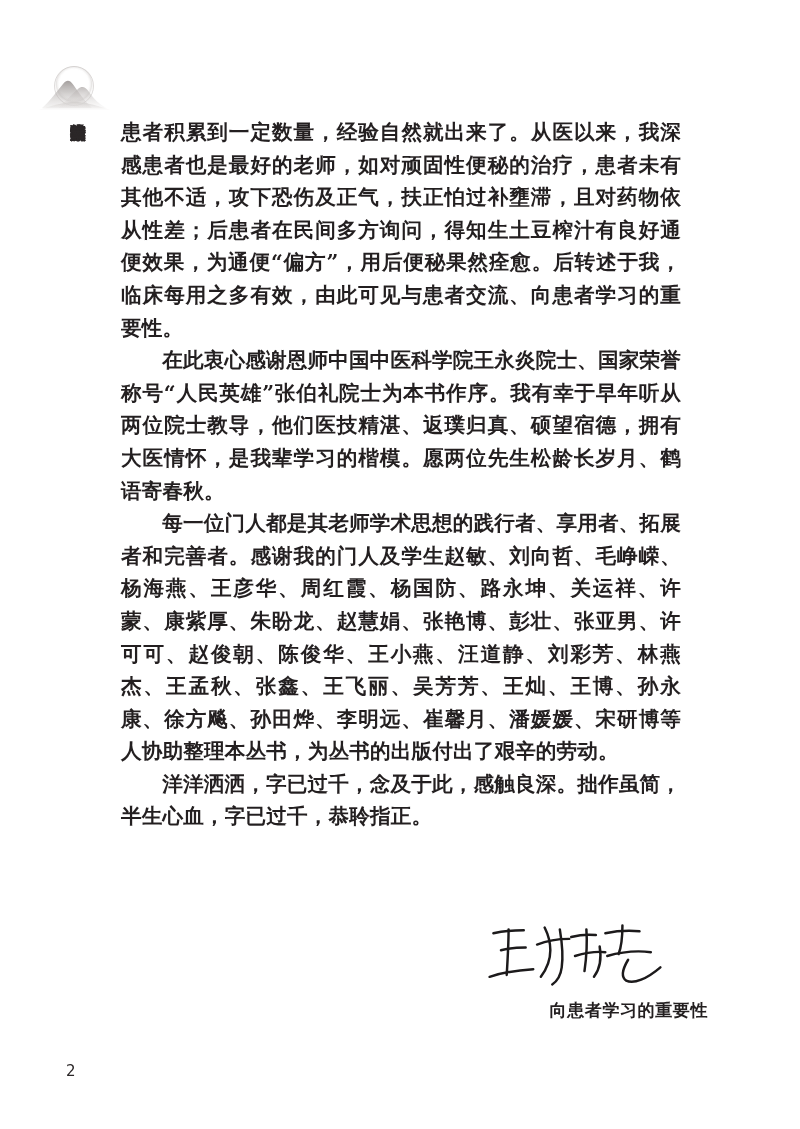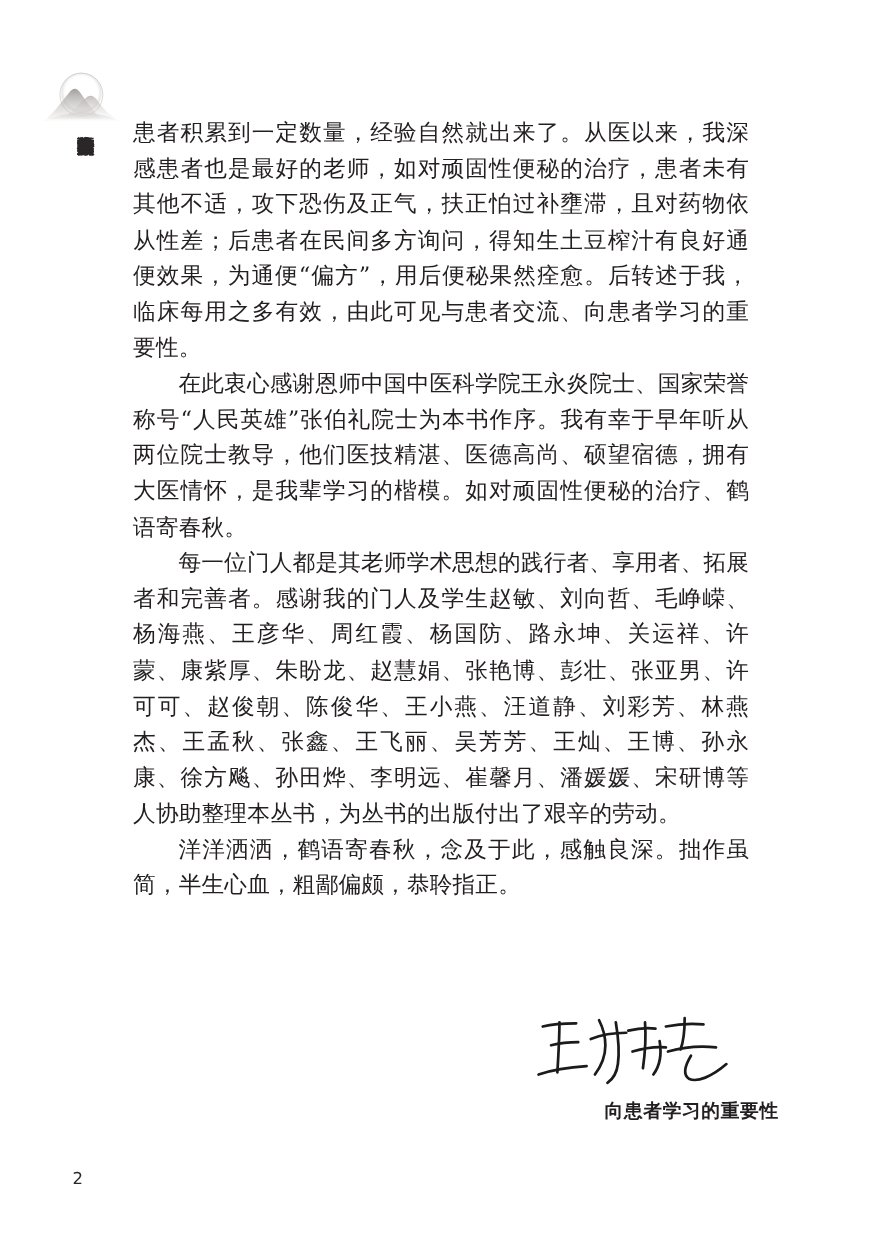--- a/index.html
+++ b/index.html
@@ -48,22 +48,23 @@
     white-space: nowrap;
     font-family: "DejaVu Serif", "Liberation Serif", serif;
     font-weight: 600;
     -webkit-font-smoothing: antialiased;
   }
 
   
   .text-column {
     position: absolute;
     left: 121px;
-    top: 104px;
+    top: 116px;
     width: 560px;
+    font-weight: bold;
   }
 
   .para {
     margin: 0;
     font-size: 20.6px;
     line-height: 32.6px;
     text-align: justify;
     text-align-last: left;
     text-justify: inter-ideograph;
     letter-spacing: 0.15px;
@@ -142,23 +143,23 @@
       <path d="M10 92 C30 74 40 58 52 44 C60 34 66 36 73 46 C82 59 92 74 110 92 Z" fill="url(#gRidge)"></path>
       <path d="M44 92 C58 78 70 64 82 54 C90 47 97 50 104 60 C114 74 124 84 138 92 Z" fill="url(#gRidge2)"></path>
       <path d="M2 96 C40 84 60 80 74 80 C92 80 116 85 146 96 Z" fill="url(#gFade)"></path>
     </svg>
   </div>
 
   <div class="running-title">虫类药治疗脑病古今临证经验集萃</div>
 
   <div class="text-column">
     <p class="para">患者积累到一定数量，经验自然就出来了。从医以来，我深感患者也是最好的老师，如对顽固性便秘的治疗，患者未有其他不适，攻下恐伤及正气，扶正怕过补壅滞，且对药物依从性差；后患者在民间多方询问，得知生土豆榨汁有良好通便效果，为通便“偏方”，用后便秘果然痊愈。后转述于我，临床每用之多有效，由此可见与患者交流、向患者学习的重要性。</p>
-    <p class="para indent">在此衷心感谢恩师中国中医科学院王永炎院士、国家荣誉称号“人民英雄”张伯礼院士为本书作序。我有幸于早年听从两位院士教导，他们医技精湛、医德高尚、硕望宿德，拥有大医情怀，是我辈学习的楷模。如对顽固性便秘的治疗、鹤语寄春秋。</p>
+    <p class="para indent">在此衷心感谢恩师中国中医科学院王永炎院士、国家荣誉称号“人民英雄”张伯礼院士为本书作序。我有幸于早年听从两位院士教导，他们医技精湛、返璞归真、硕望宿德，拥有大医情怀，是我辈学习的楷模。愿两位先生松龄长岁月、鹤语寄春秋。</p>
     <p class="para indent">每一位门人都是其老师学术思想的践行者、享用者、拓展者和完善者。感谢我的门人及学生赵敏、刘向哲、毛峥嵘、杨海燕、王彦华、周红霞、杨国防、路永坤、关运祥、许蒙、康紫厚、朱盼龙、赵慧娟、张艳博、彭壮、张亚男、许可可、赵俊朝、陈俊华、王小燕、汪道静、刘彩芳、林燕杰、王孟秋、张鑫、王飞丽、吴芳芳、王灿、王博、孙永康、徐方飚、孙田烨、李明远、崔馨月、潘媛媛、宋研博等人协助整理本丛书，为丛书的出版付出了艰辛的劳动。</p>
-    <p class="para indent">洋洋洒洒，鹤语寄春秋，念及于此，感触良深。拙作虽简，半生心血，粗鄙偏颇，恭聆指正。</p>
+    <p class="para indent">洋洋洒洒，字已过千，念及于此，感触良深。拙作虽简，半生心血，字已过千，恭聆指正。</p>
   </div>
 
   <div class="signature-block">
     <svg class="signature-mark" viewBox="0 0 200 78" xmlns="http://www.w3.org/2000/svg" aria-hidden="true">
       <g fill="none" stroke="#1c1a1b" stroke-width="2.6" stroke-linecap="round" stroke-linejoin="round">
 
         <path d="M14 16 C22 14 36 13 46 13"></path>
         <path d="M22 34 C30 32 40 31 48 31"></path>
         <path d="M30 12 C30 26 29 44 28 60"></path>
         <path d="M10 62 C22 58 40 55 56 54"></path>

